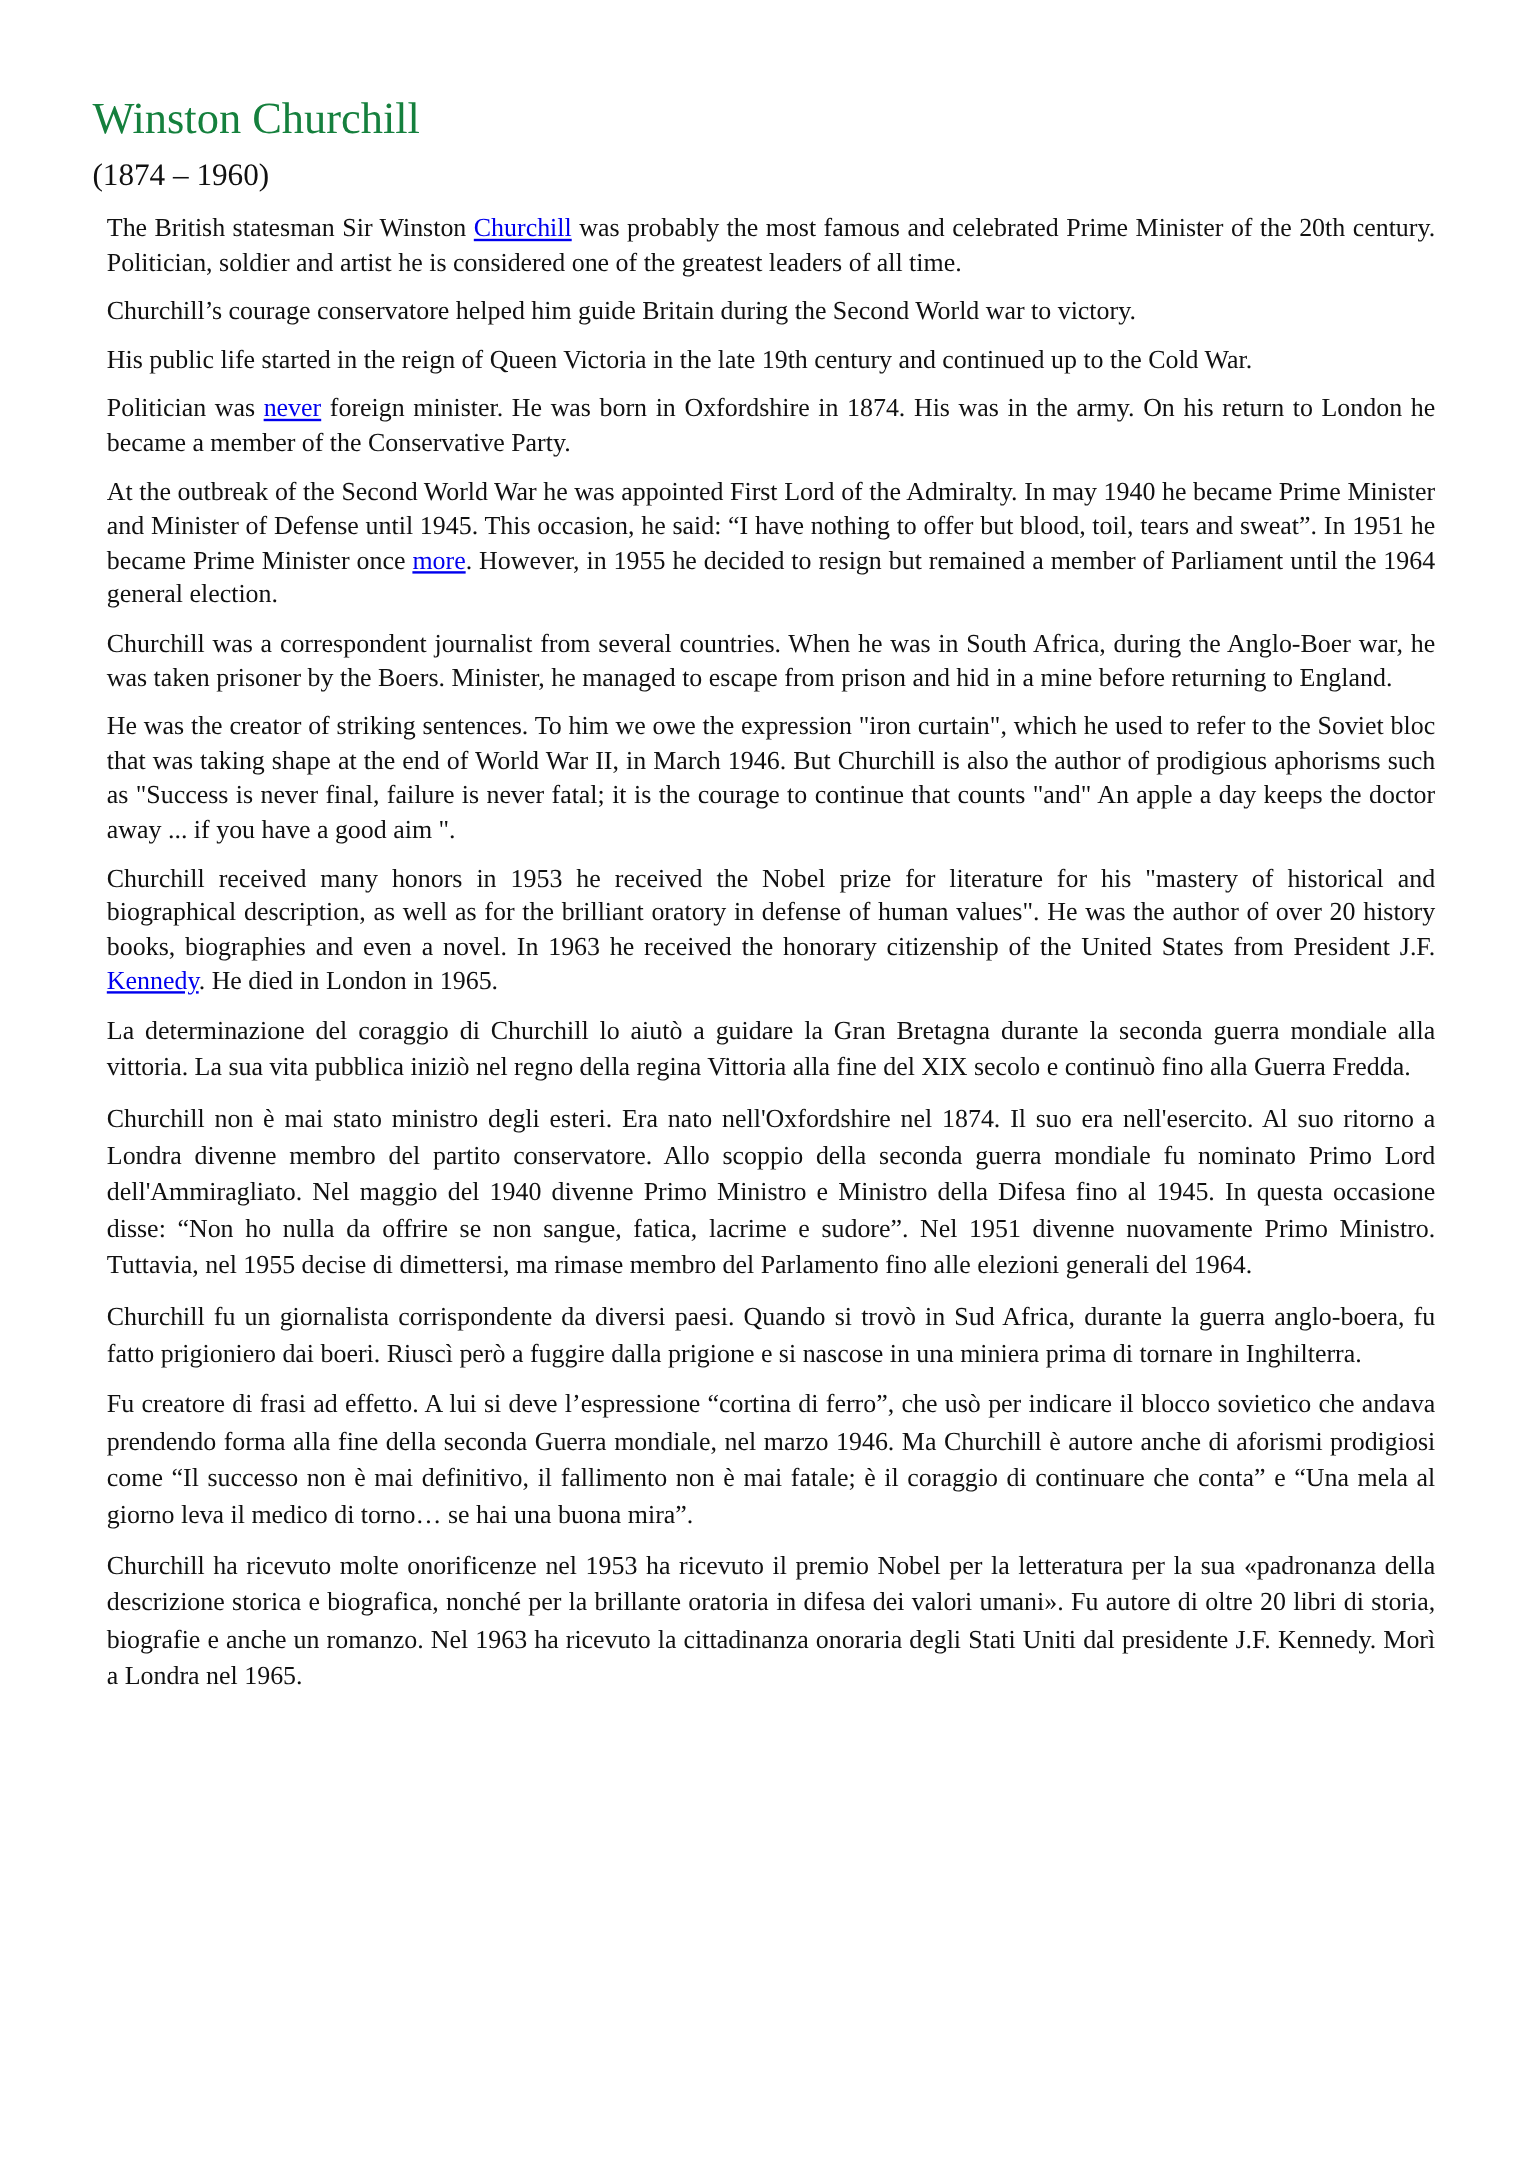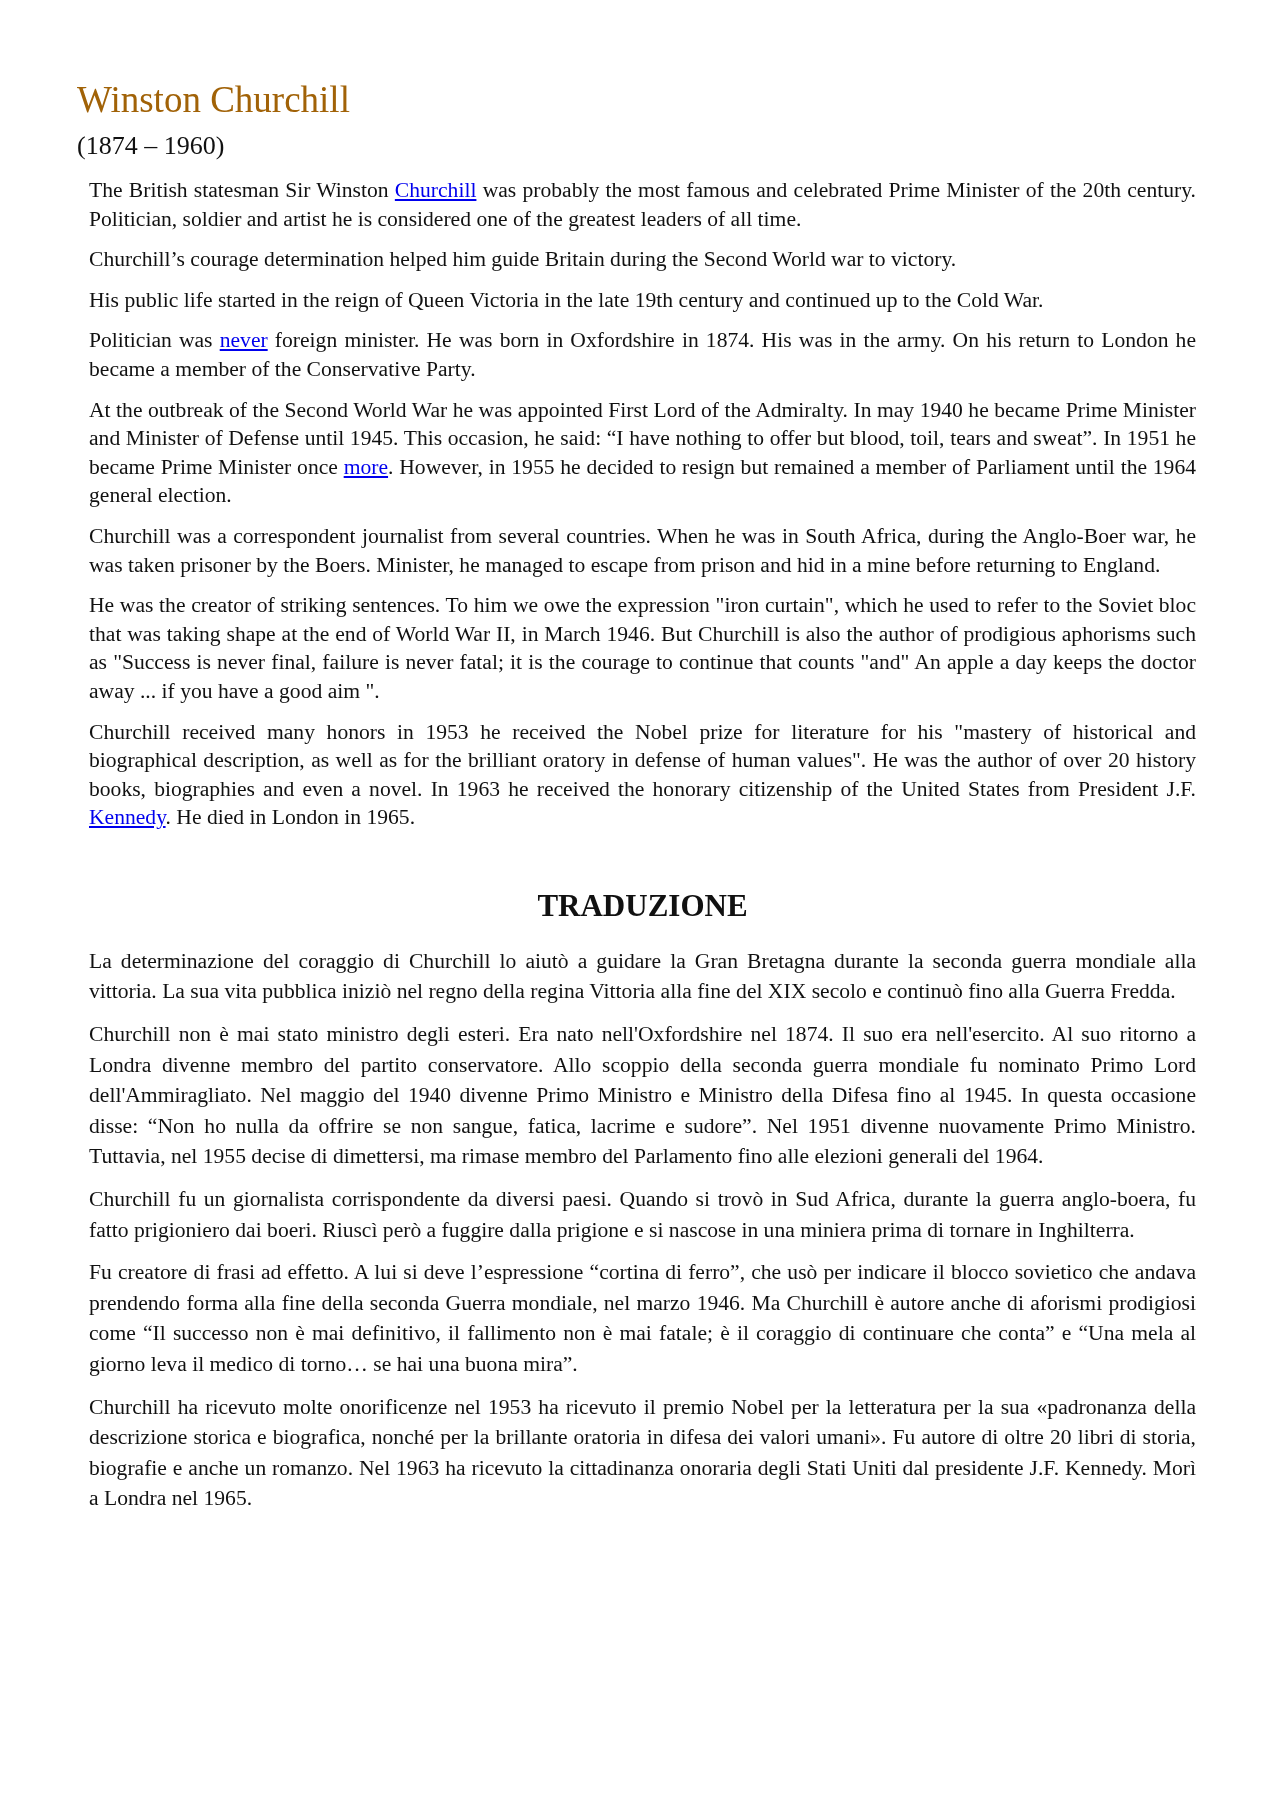--- a/index.html
+++ b/index.html
@@ -19,21 +19,21 @@
       position: absolute;
       left: 77px;
       top: 74px;
       width: 1131px;
     }
     .title {
       font-size: 37px;
       font-weight: normal;
       line-height: 52px;
       margin: 0;
-      color: #a16207;
+      color: #15803d;
     }
     .dates {
       font-size: 26px;
       line-height: 36px;
       margin: 2px 0 6px 0;
       color: #111;
     }
     .p {
       font-size: 21.6px;
       line-height: 28.6px;
@@ -60,30 +60,29 @@
   </style>
 </head>
 <body>
 
 <div class="page">
   <h1 class="title">Winston Churchill</h1>
   <div class="dates">(1874 – 1960)</div>
 
   <section>
     <p class="p"><span>The British statesman Sir Winston </span><a class="link">Churchill</a><span> was probably the most famous and celebrated Prime Minister of the 20th century. Politician, soldier and artist he is considered one of the greatest leaders of all time.</span></p>
-    <p class="p">Churchill’s courage determination helped him guide Britain during the Second World war to victory.</p>
+    <p class="p">Churchill’s courage conservatore helped him guide Britain during the Second World war to victory.</p>
     <p class="p">His public life started in the reign of Queen Victoria in the late 19th century and continued up to the Cold War.</p>
     <p class="p"><span>Politician was </span><a class="link">never</a><span> foreign minister. He was born in Oxfordshire in 1874. His was in the army. On his return to London he became a member of the Conservative Party.</span></p>
     <p class="p"><span>At the outbreak of the Second World War he was appointed First Lord of the Admiralty. In may 1940 he became Prime Minister and Minister of Defense until 1945. This occasion, he said: “I have nothing to offer but blood, toil, tears and sweat”. In 1951 he became Prime Minister once </span><a class="link">more</a><span>. However, in 1955 he decided to resign but remained a member of Parliament until the 1964 general election.</span></p>
     <p class="p">Churchill was a correspondent journalist from several countries. When he was in South Africa, during the Anglo-Boer war, he was taken prisoner by the Boers. Minister, he managed to escape from prison and hid in a mine before returning to England.</p>
     <p class="p">He was the creator of striking sentences. To him we owe the expression "iron curtain", which he used to refer to the Soviet bloc that was taking shape at the end of World War II, in March 1946. But Churchill is also the author of prodigious aphorisms such as "Success is never final, failure is never fatal; it is the courage to continue that counts "and" An apple a day keeps the doctor away ... if you have a good aim ".</p>
     <p class="p"><span>Churchill received many honors in 1953 he received the Nobel prize for literature for his "mastery of historical and biographical description, as well as for the brilliant oratory in defense of human values". He was the author of over 20 history books, biographies and even a novel. In 1963 he received the honorary citizenship of the United States from President J.F. </span><a class="link">Kennedy</a><span>. He died in London in 1965.</span></p>
   </section>
 
-  <h2 class="section-heading">TRADUZIONE</h2>
 
   <section>
     <p class="p it">La determinazione del coraggio di Churchill lo aiutò a guidare la Gran Bretagna durante la seconda guerra mondiale alla vittoria. La sua vita pubblica iniziò nel regno della regina Vittoria alla fine del XIX secolo e continuò fino alla Guerra Fredda.</p>
     <p class="p it">Churchill non è mai stato ministro degli esteri. Era nato nell'Oxfordshire nel 1874. Il suo era nell'esercito. Al suo ritorno a Londra divenne membro del partito conservatore. Allo scoppio della seconda guerra mondiale fu nominato Primo Lord dell'Ammiragliato. Nel maggio del 1940 divenne Primo Ministro e Ministro della Difesa fino al 1945. In questa occasione disse: “Non ho nulla da offrire se non sangue, fatica, lacrime e sudore”. Nel 1951 divenne nuovamente Primo Ministro. Tuttavia, nel 1955 decise di dimettersi, ma rimase membro del Parlamento fino alle elezioni generali del 1964.</p>
     <p class="p it">Churchill fu un giornalista corrispondente da diversi paesi. Quando si trovò in Sud Africa, durante la guerra anglo-boera, fu fatto prigioniero dai boeri. Riuscì però a fuggire dalla prigione e si nascose in una miniera prima di tornare in Inghilterra.</p>
     <p class="p it">Fu creatore di frasi ad effetto. A lui si deve l’espressione “cortina di ferro”, che usò per indicare il blocco sovietico che andava prendendo forma alla fine della seconda Guerra mondiale, nel marzo 1946. Ma Churchill è autore anche di aforismi prodigiosi come “Il successo non è mai definitivo, il fallimento non è mai fatale; è il coraggio di continuare che conta” e “Una mela al giorno leva il medico di torno… se hai una buona mira”.</p>
     <p class="p it">Churchill ha ricevuto molte onorificenze nel 1953 ha ricevuto il premio Nobel per la letteratura per la sua «padronanza della descrizione storica e biografica, nonché per la brillante oratoria in difesa dei valori umani». Fu autore di oltre 20 libri di storia, biografie e anche un romanzo. Nel 1963 ha ricevuto la cittadinanza onoraria degli Stati Uniti dal presidente J.F. Kennedy. Morì a Londra nel 1965.</p>
   </section>
 </div>
 

